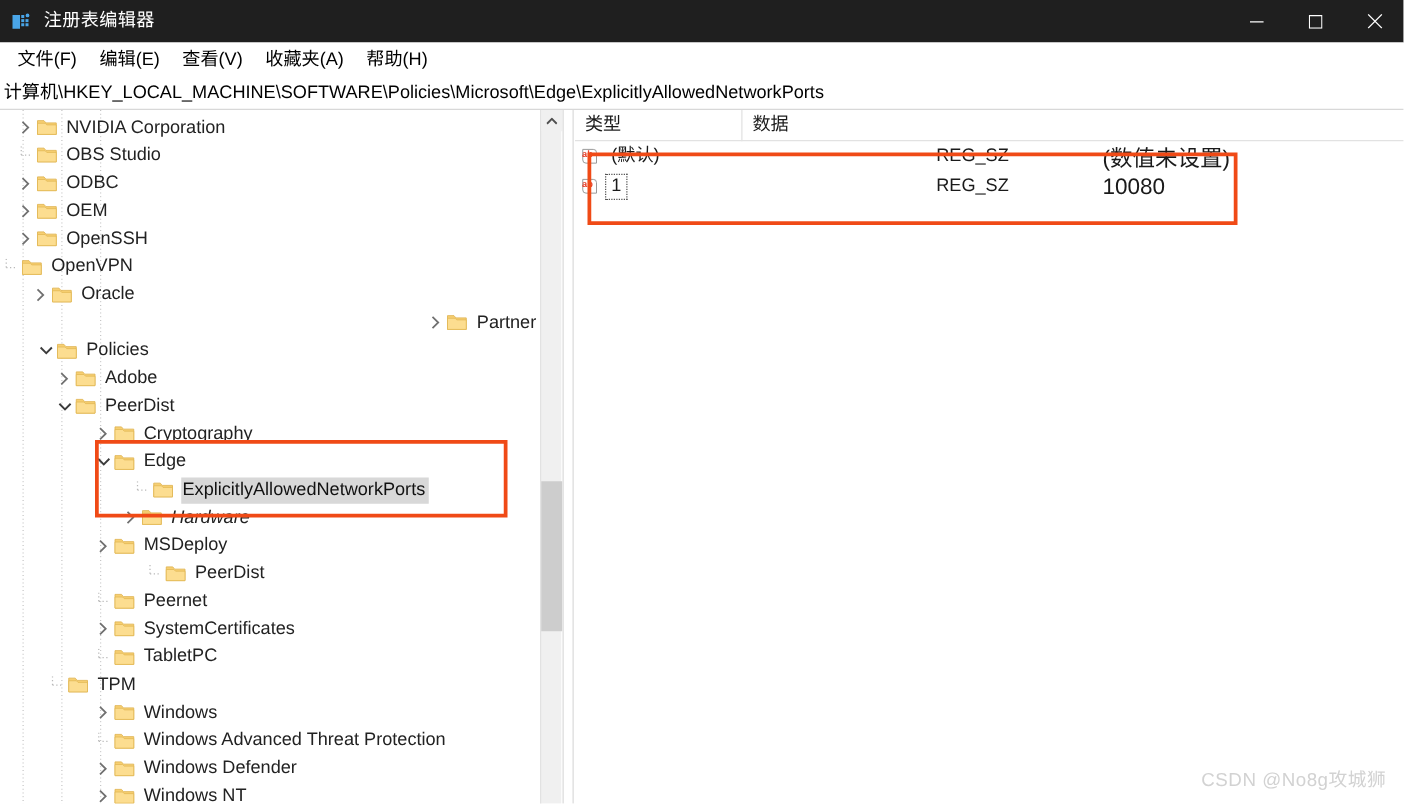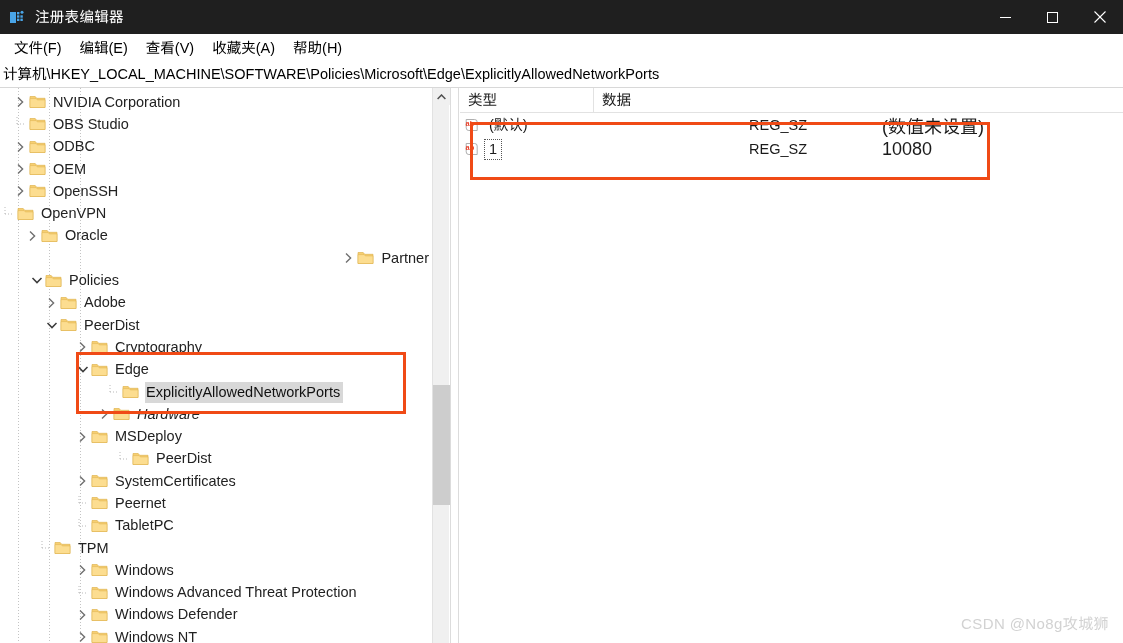--- a/index.html
+++ b/index.html
@@ -592,46 +592,46 @@
             <span class="tw-folder">
               <svg width="17" height="16" viewBox="0 0 17 16">
                 <path d="M1 2.5 h5.2 l1.5 1.8 H16 v9.2 H1 Z" fill="#f7cf72" stroke="#e0b552" stroke-width="0.7"></path>
                 <path d="M1 4.6 h6.1 l1.3 1.3 H16 v7.6 H1 Z" fill="#fcdd90" stroke="#e0b552" stroke-width="0.6"></path>
               </svg>
             </span>
             <span class="tw-label">PeerDist</span>
           </div>
           <div class="tree-row" style="padding-left: 74px;">
             <span class="tw-expander">
-              <svg width="9" height="12" viewBox="0 0 9 12">
-                <path d="M2 1.5 L6.6 6 L2 10.5" fill="none" stroke="#707070" stroke-width="1.4"></path>
-              </svg>
-            </span>
-            <span class="tw-folder">
-              <svg width="17" height="16" viewBox="0 0 17 16">
-                <path d="M1 2.5 h5.2 l1.5 1.8 H16 v9.2 H1 Z" fill="#f7cf72" stroke="#e0b552" stroke-width="0.7"></path>
-                <path d="M1 4.6 h6.1 l1.3 1.3 H16 v7.6 H1 Z" fill="#fcdd90" stroke="#e0b552" stroke-width="0.6"></path>
-              </svg>
-            </span>
-            <span class="tw-label">SystemCertificates</span>
-          </div>
-          <div class="tree-row" style="padding-left: 74px;">
-            <span class="tw-expander">
               <svg width="12" height="14" viewBox="0 0 12 14">
                 <line x1="2" y1="0" x2="2" y2="7" stroke="#b9b9b9" stroke-width="1" stroke-dasharray="1,2"></line>
                 <line x1="2" y1="7" x2="9" y2="7" stroke="#b9b9b9" stroke-width="1" stroke-dasharray="1,2"></line>
               </svg>
             </span>
             <span class="tw-folder">
               <svg width="17" height="16" viewBox="0 0 17 16">
                 <path d="M1 2.5 h5.2 l1.5 1.8 H16 v9.2 H1 Z" fill="#f7cf72" stroke="#e0b552" stroke-width="0.7"></path>
                 <path d="M1 4.6 h6.1 l1.3 1.3 H16 v7.6 H1 Z" fill="#fcdd90" stroke="#e0b552" stroke-width="0.6"></path>
               </svg>
             </span>
             <span class="tw-label">Peernet</span>
+          </div>
+          <div class="tree-row" style="padding-left: 74px;">
+            <span class="tw-expander">
+              <svg width="9" height="12" viewBox="0 0 9 12">
+                <path d="M2 1.5 L6.6 6 L2 10.5" fill="none" stroke="#707070" stroke-width="1.4"></path>
+              </svg>
+            </span>
+            <span class="tw-folder">
+              <svg width="17" height="16" viewBox="0 0 17 16">
+                <path d="M1 2.5 h5.2 l1.5 1.8 H16 v9.2 H1 Z" fill="#f7cf72" stroke="#e0b552" stroke-width="0.7"></path>
+                <path d="M1 4.6 h6.1 l1.3 1.3 H16 v7.6 H1 Z" fill="#fcdd90" stroke="#e0b552" stroke-width="0.6"></path>
+              </svg>
+            </span>
+            <span class="tw-label">SystemCertificates</span>
           </div>
           <div class="tree-row" style="padding-left: 74px;">
             <span class="tw-expander">
               <svg width="12" height="14" viewBox="0 0 12 14">
                 <line x1="2" y1="0" x2="2" y2="7" stroke="#b9b9b9" stroke-width="1" stroke-dasharray="1,2"></line>
                 <line x1="2" y1="7" x2="9" y2="7" stroke="#b9b9b9" stroke-width="1" stroke-dasharray="1,2"></line>
               </svg>
             </span>
             <span class="tw-folder">
               <svg width="17" height="16" viewBox="0 0 17 16">

